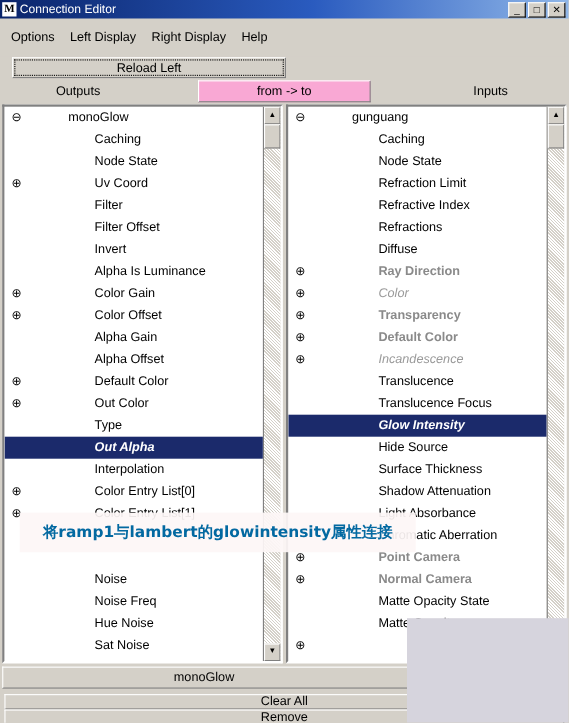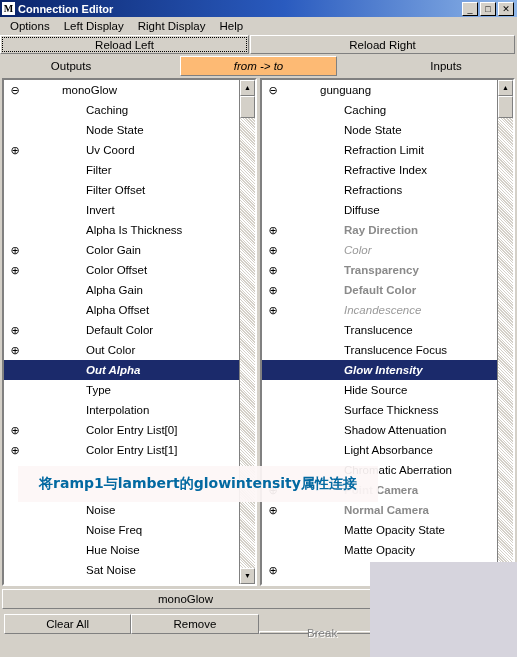--- a/index.html
+++ b/index.html
@@ -16,58 +16,58 @@
     height: 17px;
     background: linear-gradient(to right, #0a246a 0%, #2a5bbf 55%, #8fb6e8 100%);
     display: flex; align-items: center; padding: 0 1px 0 2px;
   }
   .title-ico {
     width: 13px; height: 13px; margin-right: 3px; background: #fff;
     color: #000; font-size: 10px; line-height: 13px; text-align: center;
     font-weight: bold; font-family: "Liberation Serif", serif;
   }
   .title-text {
-    color: #fff; font-size: 11px; font-weight: bold; flex: 1;
+    color: #fff; font-size: 11px; font-weight: normal; flex: 1;
     white-space: nowrap; overflow: hidden;
   }
   .tb-btns { display: flex; gap: 2px; padding-right: 2px; }
   .tb-btn {
     width: 16px; height: 14px; background: #d4d0c8;
     border: 1px solid; border-color: #fff #000 #000 #fff;
     font-size: 9px; line-height: 12px; text-align: center; color: #000;
     font-family: "Liberation Sans", sans-serif;
   }
 
   
   .menubar {
-    height: 17px; display: flex; align-items: center;
+    height: 34px; display: flex; align-items: center;
     background: #d4d0c8; padding-left: 3px;
   }
   .menu-item { font-size: 11.5px; color: #000; padding: 2px 7px; }
 
   
-  .reload-row { display: flex; padding: 1px 2px 0 0; gap: 1px; height: 20px; }
+  .reload-row { display: flex; padding: 1px 2px 0 0; gap: 1px; height: 20px; margin-left: 11px; }
   .btn-3d {
     background: #d4d0c8; border: 1px solid;
     border-color: #fff #808080 #808080 #fff;
     font-size: 11.5px; text-align: center; color: #000;
     display: flex; align-items: center; justify-content: center;
   }
   .reload-left { flex: 0 0 249px; outline: 1px dotted #000; outline-offset: -3px; }
   .reload-right { flex: 1; }
 
   .head-row { display: flex; height: 22px; padding: 2px 2px 0 2px; align-items: stretch; gap: 40px; }
   .head-lbl {
     flex: 1; font-size: 11.5px; text-align: center; color: #000;
     display: flex; align-items: center; justify-content: center;
   }
   .fromto {
-    flex: 0 0 157px; background: #fdba74; border: 1px solid;
+    flex: 0 0 157px; background: #f9a8d4; border: 1px solid;
     border-color: #fff #808080 #808080 #fff;
-    font-size: 11.5px; display: flex; align-items: center; justify-content: center; font-style: italic;
+    font-size: 11.5px; display: flex; align-items: center; justify-content: center;
   }
 
   
   .panes { display: flex; padding: 2px; gap: 3px; height: 512px; }
   .pane {
     flex: 1; background: #fff; border: 2px solid;
     border-color: #808080 #fff #fff #808080;
     position: relative; overflow: hidden; display: flex;
   }
   .tree { flex: 1; position: relative; overflow: hidden; }
@@ -117,21 +117,21 @@
     flex: 1; text-align: center; font-size: 11.5px; color: #000;
     padding-right: 90px;
   }
   .nav-btn {
     width: 26px; height: 18px; margin-right: 2px; background: #d4d0c8;
     border: 1px solid; border-color: #fff #808080 #808080 #fff;
     font-size: 11px; display: flex; align-items: center; justify-content: center;
   }
 
   
-  .footer { display: flex; gap: 0; padding: 5px 4px; height: 30px; }
+  .footer { display: flex; gap: 0; padding: 5px 4px; height: 30px; flex-direction: column; }
   .foot-btn {
     flex: 1; background: #d4d0c8; border: 1px solid;
     border-color: #fff #808080 #808080 #fff;
     font-size: 11.5px; display: flex; align-items: center; justify-content: center;
     color: #000;
   }
   .foot-btn.disabled { color: #808080; text-shadow: 1px 1px 0 #fff; margin-top: 17px; }
 
   
   .annot {
@@ -164,21 +164,20 @@
 
   <div class="menubar">
     <div class="menu-item">Options</div>
     <div class="menu-item">Left Display</div>
     <div class="menu-item">Right Display</div>
     <div class="menu-item">Help</div>
   </div>
 
   <div class="reload-row">
     <div class="btn-3d reload-left">Reload Left</div>
-    <div class="btn-3d reload-right">Reload Right</div>
   </div>
 
   <div class="head-row">
     <div class="head-lbl">Outputs</div>
     <div class="fromto">from -&gt; to</div>
     <div class="head-lbl">Inputs</div>
   </div>
 
   <div class="panes">
     <div class="pane">
@@ -206,21 +205,21 @@
           <div class="row d1">
             <span class="tog"></span>
             <span class="lbl">Filter Offset</span>
           </div>
           <div class="row d1">
             <span class="tog"></span>
             <span class="lbl">Invert</span>
           </div>
           <div class="row d1">
             <span class="tog"></span>
-            <span class="lbl">Alpha Is Thickness</span>
+            <span class="lbl">Alpha Is Luminance</span>
           </div>
           <div class="row d1">
             <span class="tog">⊕</span>
             <span class="lbl">Color Gain</span>
           </div>
           <div class="row d1">
             <span class="tog">⊕</span>
             <span class="lbl">Color Offset</span>
           </div>
           <div class="row d1">
@@ -232,27 +231,27 @@
             <span class="lbl">Alpha Offset</span>
           </div>
           <div class="row d1">
             <span class="tog">⊕</span>
             <span class="lbl">Default Color</span>
           </div>
           <div class="row d1">
             <span class="tog">⊕</span>
             <span class="lbl">Out Color</span>
           </div>
+          <div class="row d1">
+            <span class="tog"></span>
+            <span class="lbl">Type</span>
+          </div>
           <div class="row d1 sel">
             <span class="tog"></span>
             <span class="lbl">Out Alpha</span>
-          </div>
-          <div class="row d1">
-            <span class="tog"></span>
-            <span class="lbl">Type</span>
           </div>
           <div class="row d1">
             <span class="tog"></span>
             <span class="lbl">Interpolation</span>
           </div>
           <div class="row d1">
             <span class="tog">⊕</span>
             <span class="lbl">Color Entry List[0]</span>
           </div>
           <div class="row d1">

